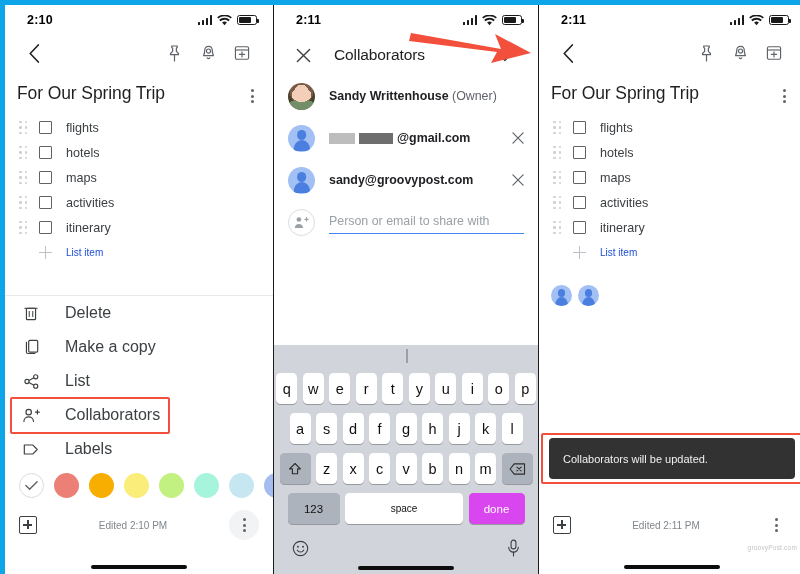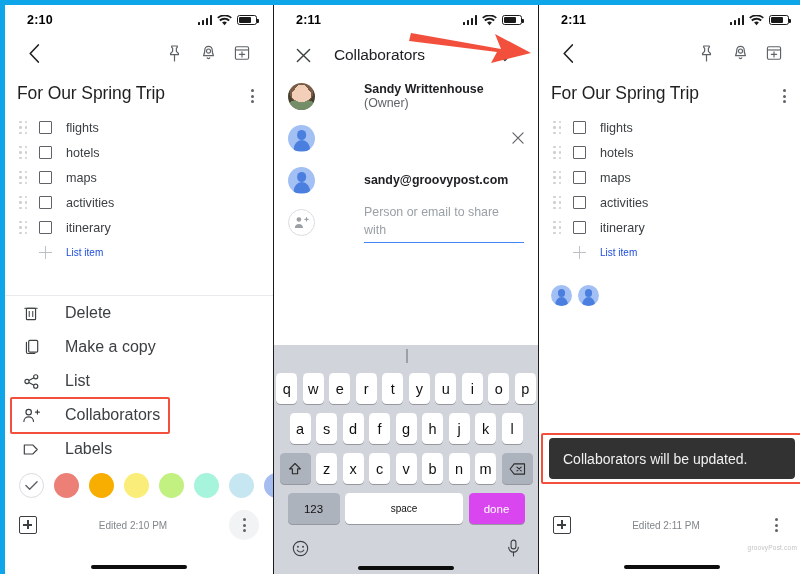--- a/index.html
+++ b/index.html
@@ -80,21 +80,21 @@
   .sheet-item .sicon { width: 24px; display:flex; align-items:center; justify-content:center; margin-right: 22px; }
   .sheet-item .slabel { font-size: 16px; color: #3c4043; }
   .sheet-hl { position:absolute; left: 5px; right: 103px; height: 37px; border: 2.5px solid #f2503c; border-radius: 2px; pointer-events:none; }
   .swatches { display:flex; align-items:center; gap: 10px; padding: 7px 0 7px 14px; }
   .sw { width: 25px; height: 25px; border-radius: 50%; flex: 0 0 auto; }
   .sw.none { border: 1.3px solid #dadce0; background: #fff; display:flex; align-items:center; justify-content:center; }
 
   
   .colbar { height: 40px; display:flex; align-items:center; padding: 0 14px 0 12px; }
   .colbar .ctitle { font-size: 15.5px; color: #202124; margin-left: 14px; flex:1; letter-spacing:-0.1px; }
-  .col-row { display:flex; align-items:center; height: 42px; padding: 0 14px 0 14px; gap: 35px; }
+  .col-row { display:flex; align-items:center; height: 42px; padding: 0 14px 0 14px; }
   .av { width: 27px; height: 27px; border-radius: 50%; flex:0 0 auto; margin-right: 14px; overflow:hidden; position:relative; }
   .av.photo { background: radial-gradient(circle at 50% 32%, #f0cdb6 0 30%, #7a5c46 31% 52%, #46402e 53% 100%); }
   .av.photo::after { content:""; position:absolute; inset:0; background:
       radial-gradient(ellipse 36% 26% at 50% 44%, rgba(243,206,184,1) 0 100%, transparent 101%),
       radial-gradient(ellipse 60% 30% at 50% 92%, rgba(120,150,110,.9) 0 100%, transparent 101%); }
   .av.person { background: #a3c0f4; }
   .av.person::before { content:""; position:absolute; left:50%; top:20%; transform:translateX(-50%); width:36%; height:36%; border-radius:50%; background:#4a7fe0; }
   .av.person::after { content:""; position:absolute; left:50%; bottom:3%; transform:translateX(-50%); width:64%; height:40%; border-radius:50% 50% 0 0 / 100% 100% 0 0; background:#4a7fe0; }
   .av.addp { background:#fff; border:1.3px solid #dadce0; }
   .col-name { font-size: 12.4px; color: #202124; font-weight: bold; }
@@ -122,21 +122,21 @@
   
   #arrow { position:absolute; left: 404px; top: 22px; width: 124px; height: 36px; pointer-events:none; }
 
   
   .collab-chips { display:flex; gap: 6px; padding: 20px 0 0 12px; }
   .chip-av { width: 21px; height: 21px; border-radius:50%; background:#a3c0f4; position:relative; overflow:hidden; }
   .chip-av::before { content:""; position:absolute; left:50%; top:18%; transform:translateX(-50%); width:38%; height:38%; border-radius:50%; background:#4a7fe0; }
   .chip-av::after { content:""; position:absolute; left:50%; bottom:2%; transform:translateX(-50%); width:66%; height:42%; border-radius:50% 50% 0 0 / 100% 100% 0 0; background:#4a7fe0; }
 
   .toast { position:absolute; left: 10px; right: 10px; bottom: 100px; background:#323232; border-radius: 4px; height: 41px; display:flex; align-items:center; padding: 0 14px; }
-  .toast span { font-size: 14px; color:#f1f1f1; }
+  .toast span { font-size: 11px; color:#f1f1f1; }
   .toast-hl { position:absolute; left: 2px; right: 2px; bottom: 95px; height: 51px; border: 2.5px solid #f2503c; border-radius: 2px; pointer-events:none; }
   .wm { position:absolute; right: 8px; bottom: 28px; font-size: 6.5px; color:#c3c3c3; letter-spacing:.2px; }
 </style>
 </head>
 <body>
 
 <div id="root">
 
   <div class="panel" id="panel-left">
 
@@ -382,20 +382,25 @@
     </div>
 
     <div>
       <div class="col-row">
         <div class="av photo"></div>
         <div class="col-name"><span>Sandy Writtenhouse</span> <span class="owner">(Owner)</span></div>
       </div>
 
       <div class="col-row">
         <div class="av person"></div>
+        <div class="col-email">
+          <span class="redact" style="width:26px"></span>
+          <span class="redact dark" style="width:34px"></span>
+          <span>@gmail.com</span>
+        </div>
         <div class="colx">
           <svg width="12" height="12" viewBox="0 0 13 13">
               <path d="M1 1 12 12M12 1 1 12" stroke="#5f6368" stroke-width="1.3" stroke-linecap="round"></path>
             </svg>
         </div>
       </div>
 
       <div class="col-row">
         <div class="av person"></div>
         <div class="col-email">

